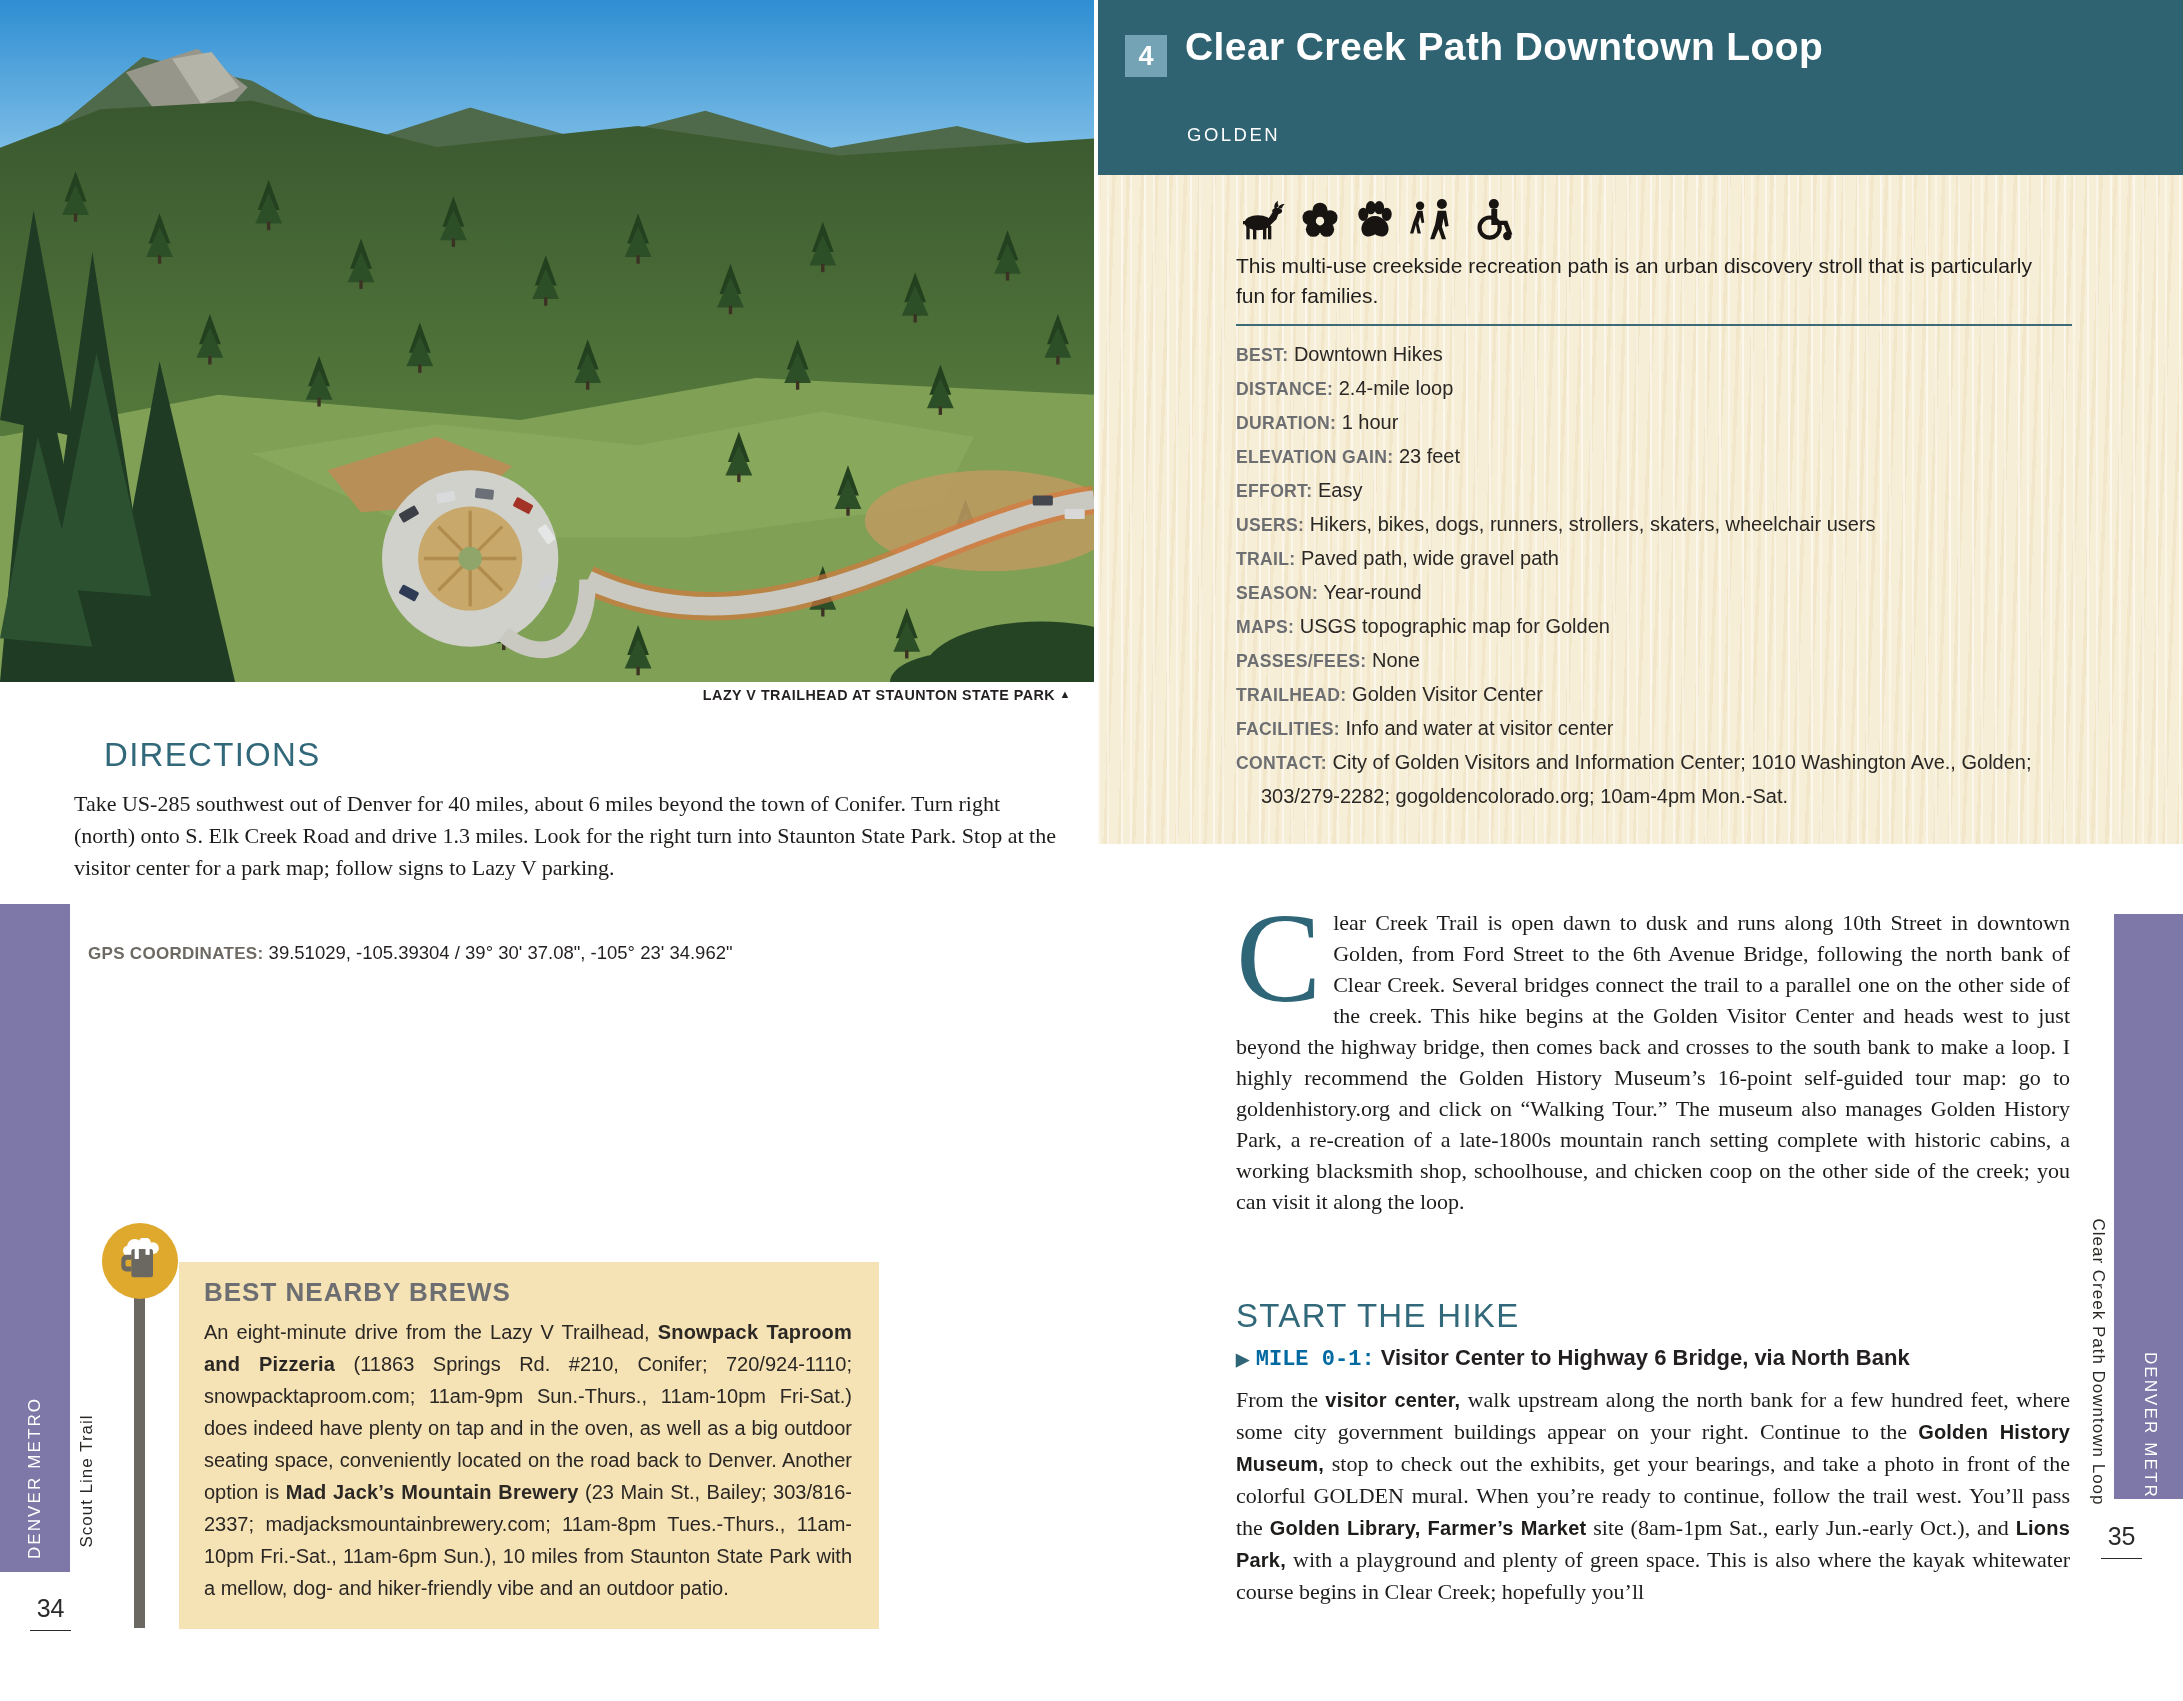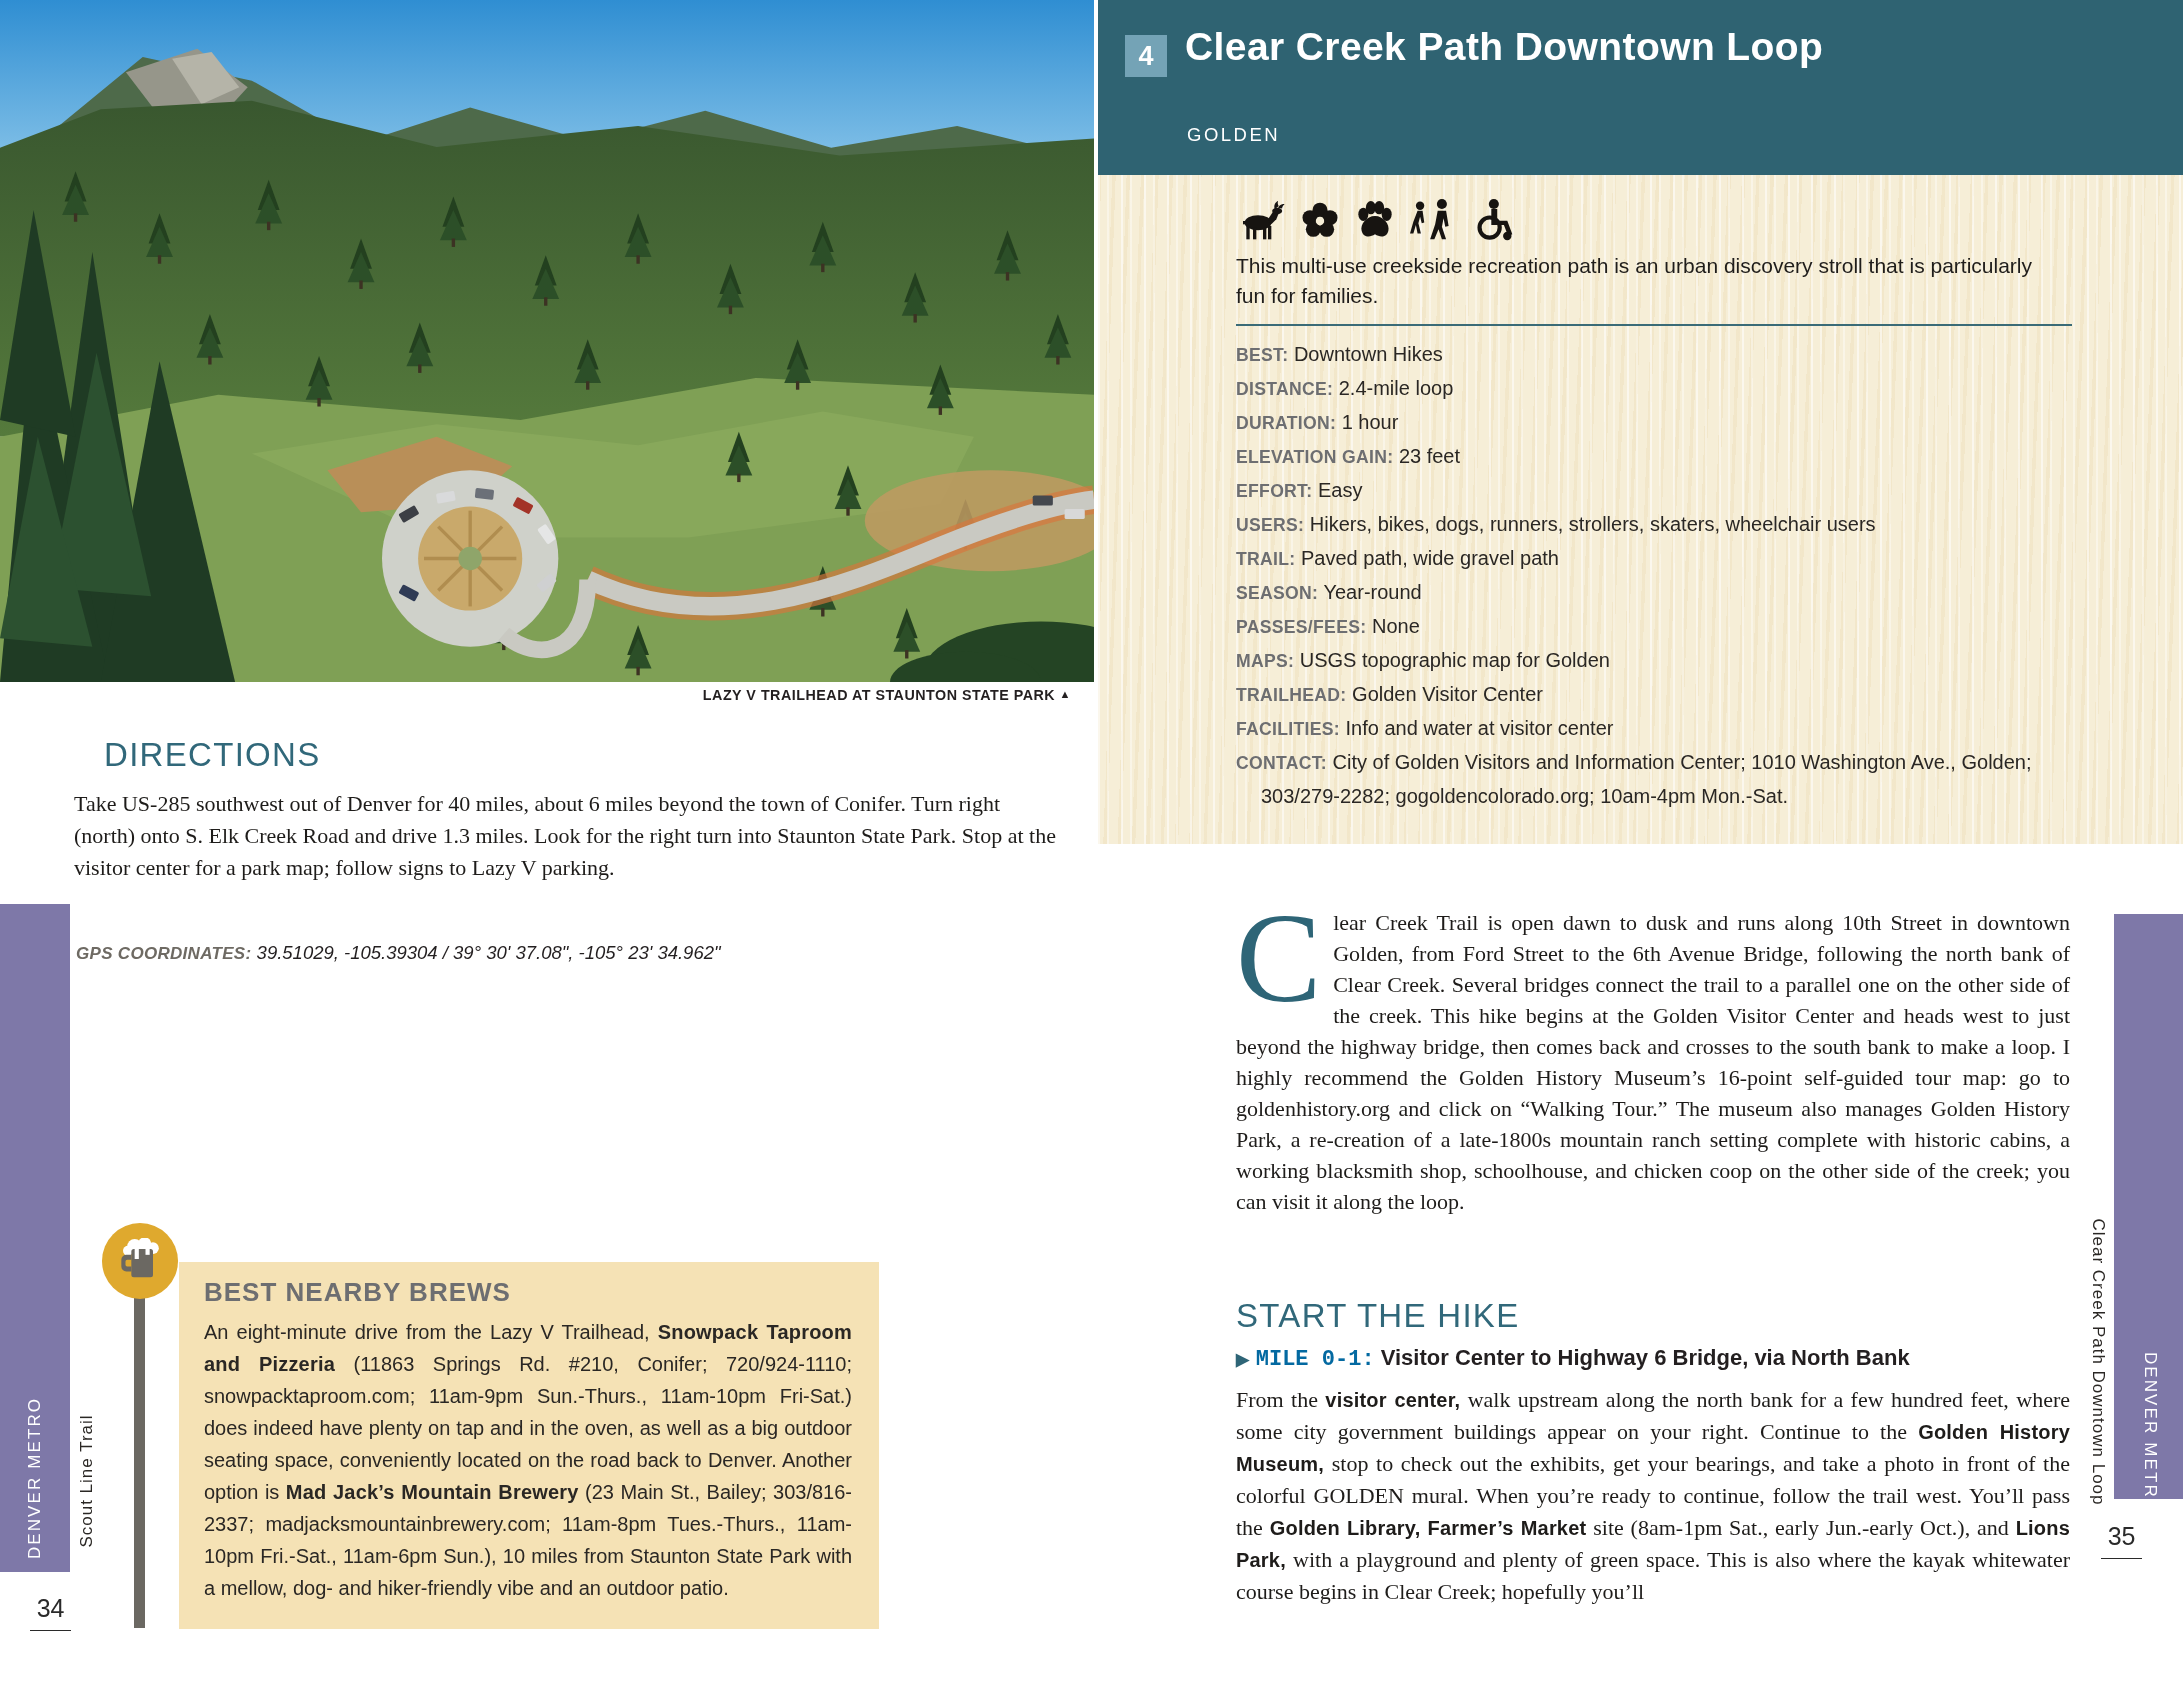--- a/index.html
+++ b/index.html
@@ -20,21 +20,21 @@
   .h-teal{
     margin:0;color:#31687a;font-weight:normal;font-size:33px;
     letter-spacing:1.3px;font-family:"Liberation Sans",sans-serif;
   }
   .dir-h{left:88px;top:736px;margin-left:16px;}
   .serif{font-family:"Liberation Serif",serif;color:#1e1c1a;}
   .dir-body{
     left:74px;top:788px;width:982px;margin:0;
     font-size:22px;line-height:32px;
   }
-  .gps{left:76px;top:942px;margin:0;font-size:18.5px;font-style:italic;}
+  .gps{left:88px;top:942px;margin:0;font-size:18.5px;}
   .gps b{font-size:17px;color:#6e6a63;letter-spacing:0.3px;}
 
   .brews-bar{left:134px;top:1260px;width:11px;height:368px;background:#6b6862;}
   .brews-circle{
     left:102px;top:1223px;width:76px;height:76px;border-radius:50%;
     background:#dfa92e;display:flex;align-items:center;justify-content:center;
   }
   .brews-box{
     left:179px;top:1262px;width:700px;height:367px;background:#f5e2b5;
     box-sizing:border-box;padding:15px 27px 0 25px;
@@ -328,22 +328,22 @@
 
   <div>
     <div class="stat"><b>BEST:</b> <span>Downtown Hikes</span></div>
     <div class="stat"><b>DISTANCE:</b> <span>2.4-mile loop</span></div>
     <div class="stat"><b>DURATION:</b> <span>1 hour</span></div>
     <div class="stat"><b>ELEVATION GAIN:</b> <span>23 feet</span></div>
     <div class="stat"><b>EFFORT:</b> <span>Easy</span></div>
     <div class="stat"><b>USERS:</b> <span>Hikers, bikes, dogs, runners, strollers, skaters, wheelchair users</span></div>
     <div class="stat"><b>TRAIL:</b> <span>Paved path, wide gravel path</span></div>
     <div class="stat"><b>SEASON:</b> <span>Year-round</span></div>
+    <div class="stat"><b>MAPS:</b> <span>USGS topographic map for Golden</span></div>
     <div class="stat"><b>PASSES/FEES:</b> <span>None</span></div>
-    <div class="stat"><b>MAPS:</b> <span>USGS topographic map for Golden</span></div>
     <div class="stat"><b>TRAILHEAD:</b> <span>Golden Visitor Center</span></div>
     <div class="stat"><b>FACILITIES:</b> <span>Info and water at visitor center</span></div>
     <div class="stat"><b>CONTACT:</b> <span>City of Golden Visitors and Information Center; 1010 Washington Ave., Golden; 303/279-2282; gogoldencolorado.org; 10am-4pm Mon.-Sat.</span></div>
   </div>
 </div>
 
 <p class="abs serif body-main"><span class="dropcap">C</span><span>lear Creek Trail is open dawn to dusk and runs along 10th Street in downtown Golden, from Ford Street to the 6th Avenue Bridge, following the north bank of Clear Creek. Several bridges connect the trail to a parallel one on the other side of the creek. This hike begins at the Golden Visitor Center and heads west to just beyond the highway bridge, then comes back and crosses to the south bank to make a loop. I highly recommend the Golden History Museum’s 16-point self-guided tour map: go to goldenhistory.org and click on “Walking Tour.” The museum also manages Golden History Park, a re-creation of a late-1800s mountain ranch setting complete with historic cabins, a working blacksmith shop, schoolhouse, and chicken coop on the other side of the creek; you can visit it along the loop.</span></p>
 
 <h2 class="abs h-teal sth">START THE HIKE</h2>
 

